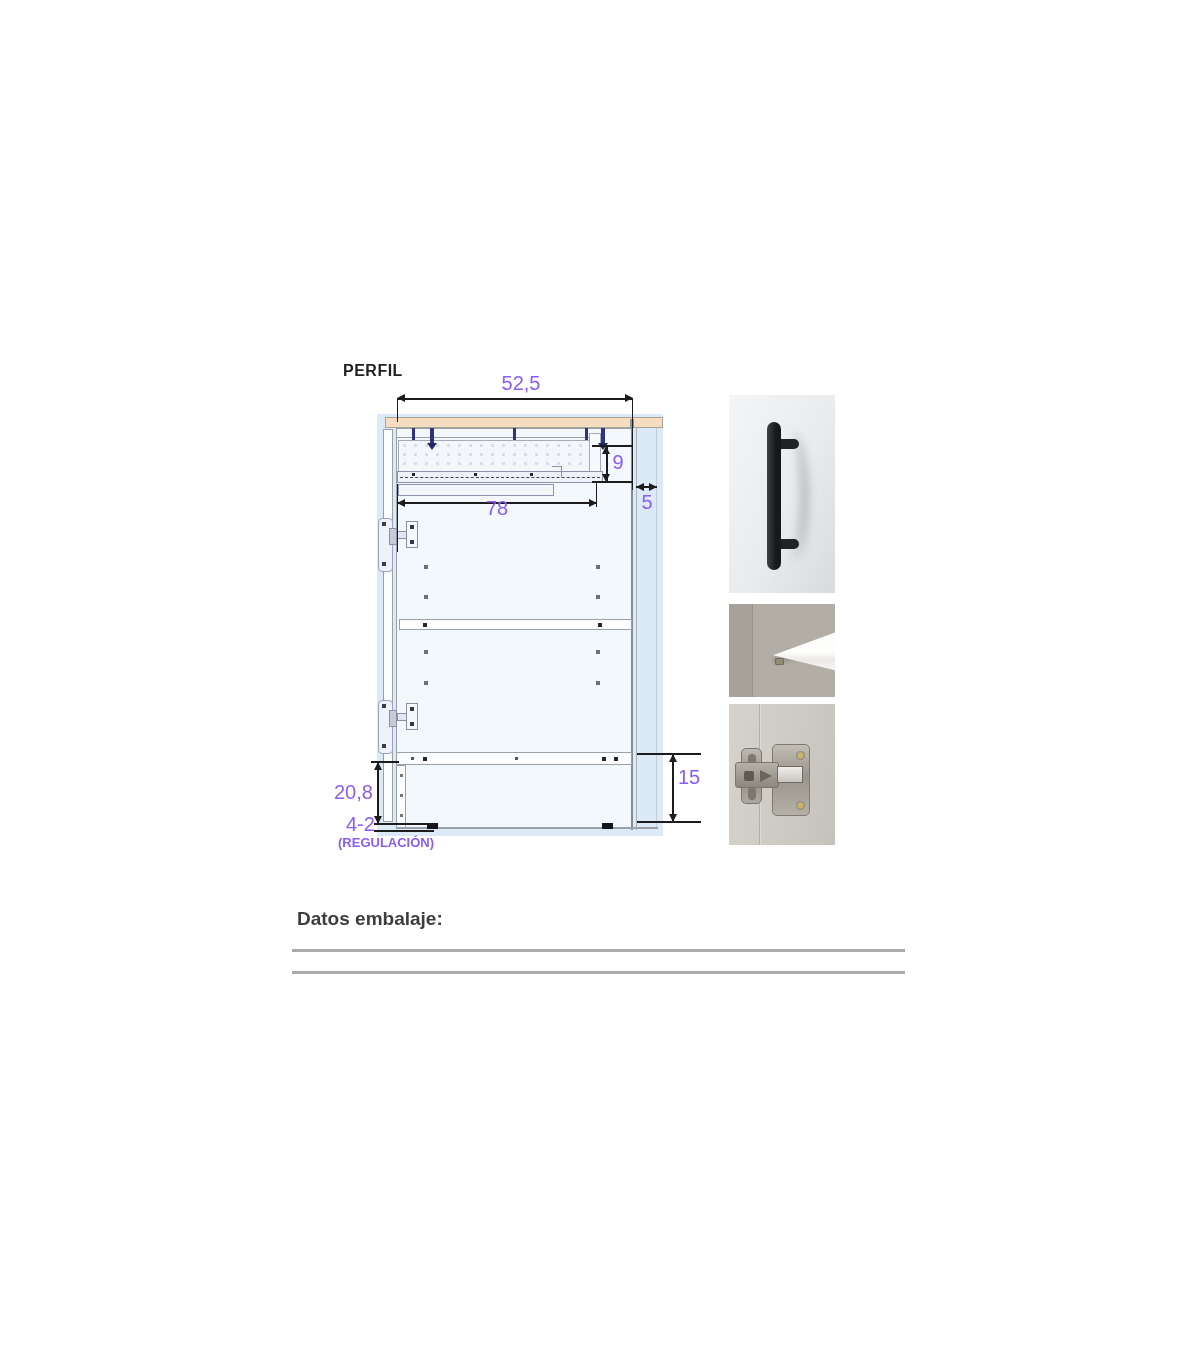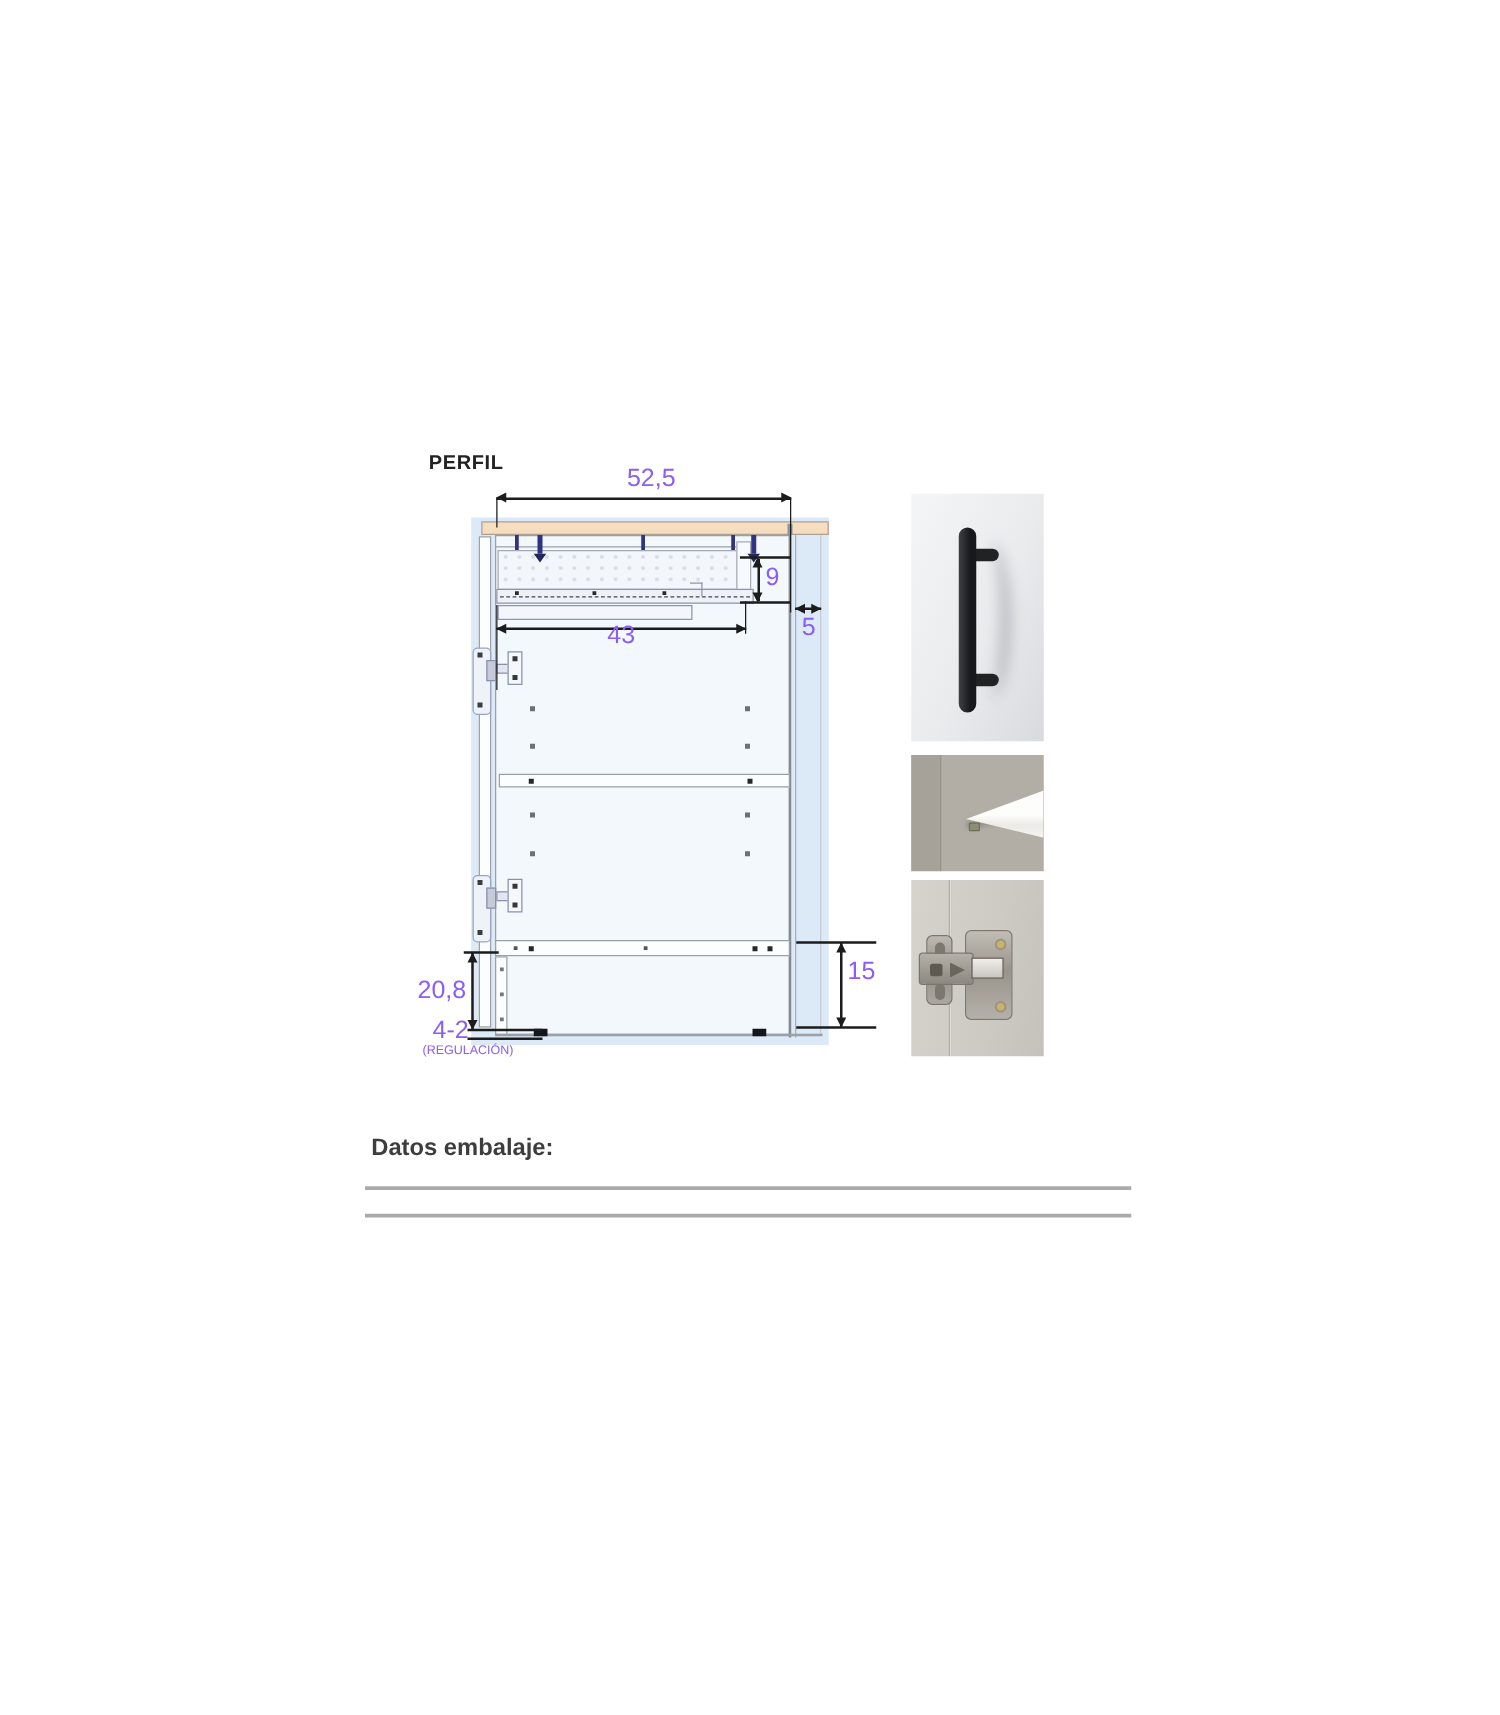--- a/index.html
+++ b/index.html
@@ -19,21 +19,21 @@
   .abs{position:absolute}
   
   .dline{position:absolute;background:var(--dim_black)}
   .gline{position:absolute;background:var(--line_gray)}
   .ah{position:absolute;width:0;height:0;border-style:solid;border-color:transparent}
   .ah-l{border-width:4px 8px 4px 0;border-right-color:var(--dim_black)}
   .ah-r{border-width:4px 0 4px 8px;border-left-color:var(--dim_black)}
   .ah-u{border-width:0 4px 8px 4px;border-bottom-color:var(--dim_black)}
   .ah-d{border-width:8px 4px 0 4px;border-top-color:var(--dim_black)}
   .dim{position:absolute;font-size:20px;color:#8b5cf6;white-space:nowrap}
-  .dim.small{font-size:10px;font-weight:400;letter-spacing:0}
+  .dim.small{font-size:13px;font-weight:700;letter-spacing:0}
   
   .panel{position:absolute;background:#fbfdff;border:1px solid var(--line_gray)}
   .dot{position:absolute;background:#26282c}
   .xmark{position:absolute;width:4px;height:4px;background:#55585e;opacity:.85}
   .screw{position:absolute;background:var(--screw_navy)}
   .hw{position:absolute;border:1px solid #8a90ac;background:#e2e6f0}
   
   .photo{position:absolute;overflow:hidden}
   
   .pk-heading{position:absolute;font-size:19px;font-weight:bold;color:var(--text_dark)}
@@ -154,21 +154,21 @@
   <div class="dline" style="left:636px;top:486px;width:21px;height:1.5px"></div>
   <div class="ah ah-l" style="left:636px;top:483px"></div>
   <div class="ah ah-r" style="left:649px;top:483px"></div>
   <div class="dim" style="left:638px;top:491px;width:18px;text-align:center">5</div>
 
   <div class="dline" style="left:397px;top:502px;width:200px;height:1.5px"></div>
   <div class="ah ah-l" style="left:397px;top:499px"></div>
   <div class="ah ah-r" style="left:589px;top:499px"></div>
   <div class="dline" style="left:397px;top:484px;width:1px;height:68px"></div>
   <div class="dline" style="left:596px;top:481px;width:1px;height:26px"></div>
-  <div class="dim" style="left:477px;top:497px;width:40px;text-align:center">43</div>
+  <div class="dim" style="left:477px;top:497px;width:40px;text-align:center">78</div>
 
   <div class="dline" style="left:371px;top:761px;width:28px;height:1.5px"></div>
   <div class="dline" style="left:377px;top:762px;width:1.5px;height:62px"></div>
   <div class="ah ah-u" style="left:374px;top:762px"></div>
   <div class="ah ah-d" style="left:374px;top:816px"></div>
   <div class="dim" style="left:334px;top:781px">20,8</div>
 
   <div class="dim" style="left:346px;top:813px">4-2</div>
   <div class="dline" style="left:374px;top:823px;width:60px;height:1.5px"></div>
   <div class="dline" style="left:374px;top:830px;width:60px;height:1.5px"></div>

